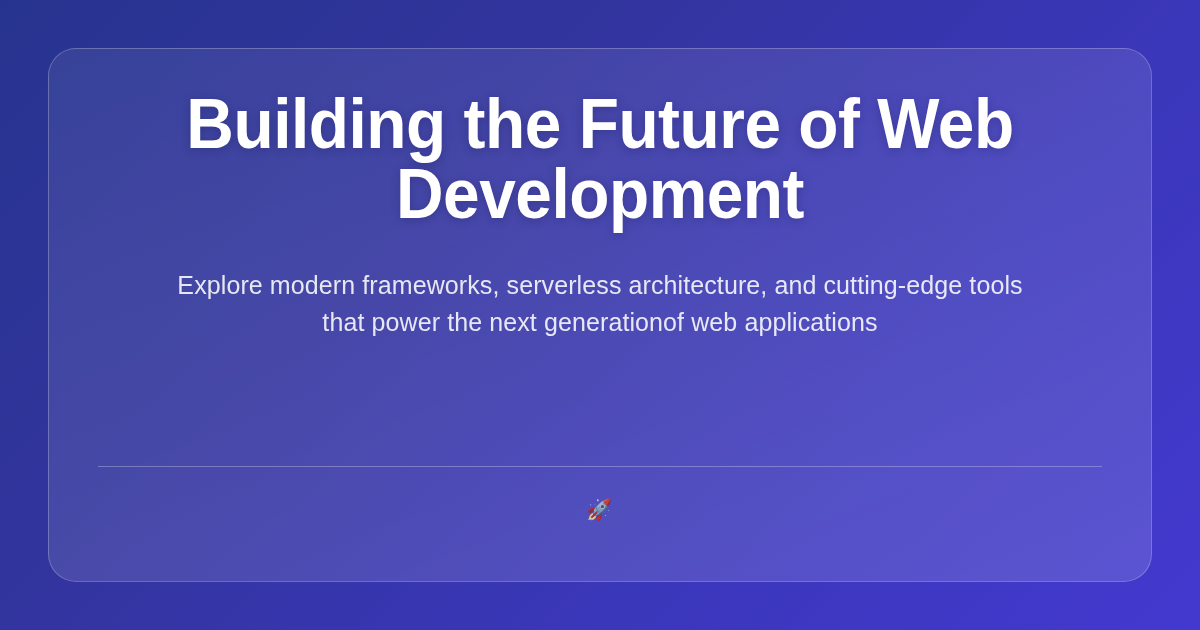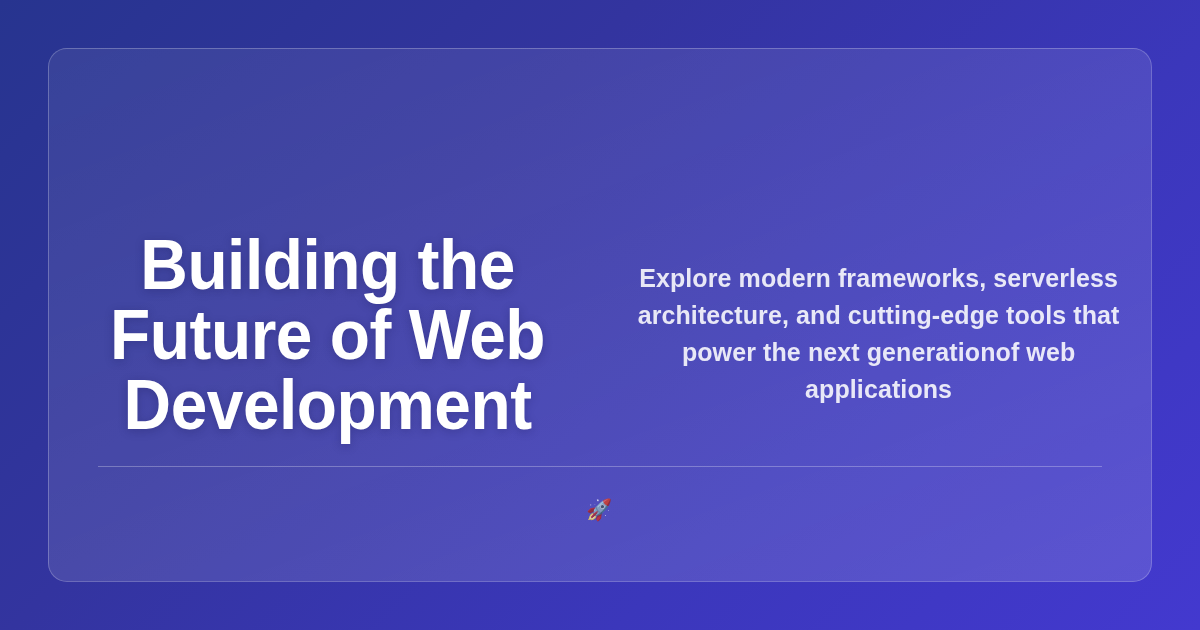--- a/index.html
+++ b/index.html
@@ -17,29 +17,29 @@
     position: relative;
   }
 
   
   .og-card {
     position: absolute;
     left: 48px;
     top: 48px;
     width: 1104px;
     height: 534px;
-    border-radius: 19px;
+    border-radius: 28px;
     border: 1px solid rgba(255, 255, 255, 0.22);
     background: linear-gradient(160deg,
                 rgba(255,255,255,0.07) 0%,
                 rgba(255,255,255,0.10) 45%,
                 rgba(255,255,255,0.14) 100%);
     overflow: hidden;
     display: flex;
-    flex-direction: row;
+    flex-direction: column;
     align-items: center;
   }
 
   
   .headline {
     margin-top: 40px;
     width: 900px;
     text-align: center;
     color: #ffffff;
     font-size: 70px;
@@ -52,21 +52,21 @@
   }
 
   
   .subtitle {
     margin-top: 38px;
     width: 880px;
     text-align: center;
     color: rgba(255, 255, 255, 0.87);
     font-size: 25px;
     line-height: 1.48;
-    font-weight: 700;
+    font-weight: 400;
     letter-spacing: 0.1px;
   }
 
   
   .divider {
     position: absolute;
     left: 49px;
     right: 49px;
     top: 417px;
     height: 1px;

